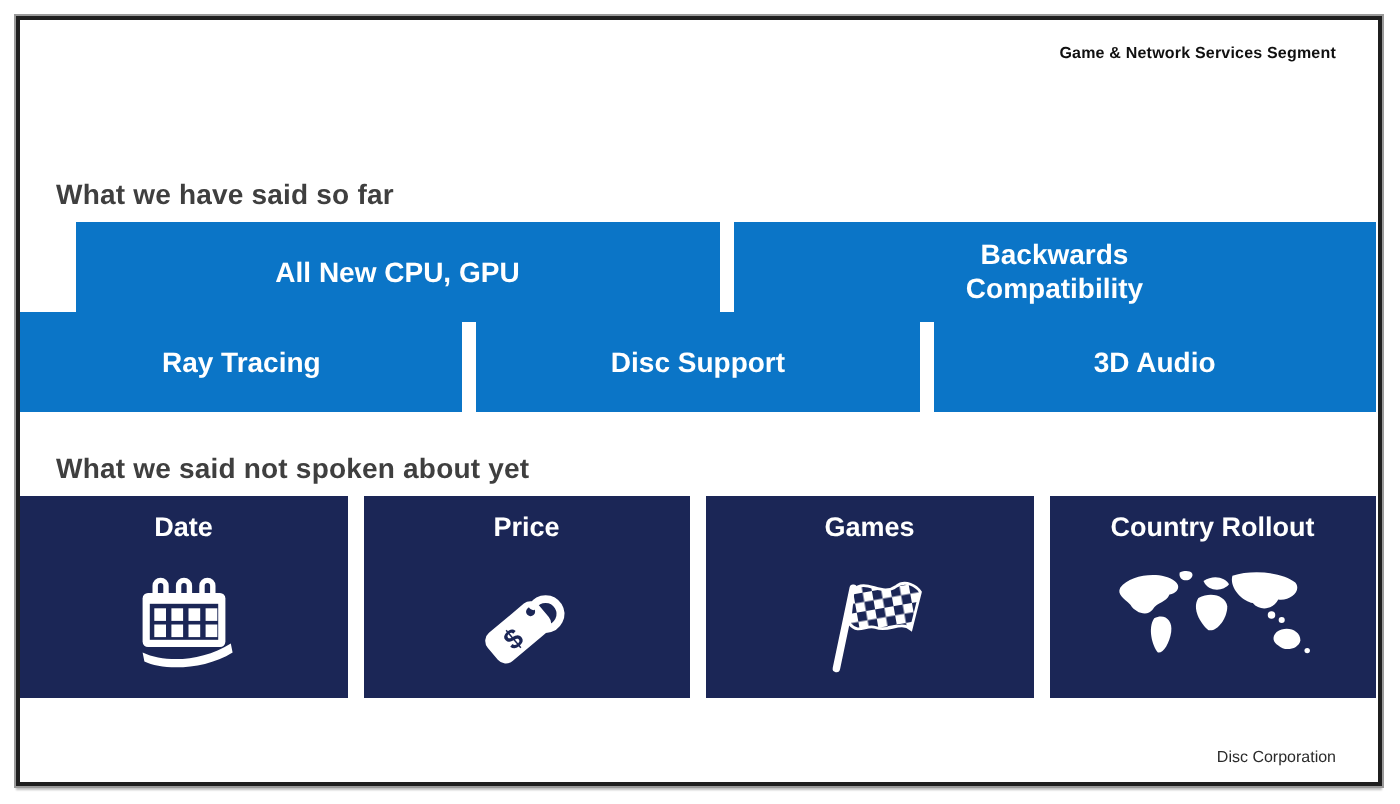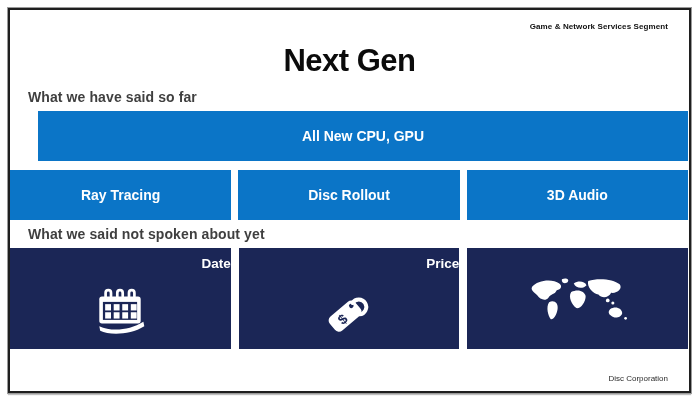--- a/index.html
+++ b/index.html
@@ -30,30 +30,30 @@
     font-size:31px;font-weight:bold;color:#0B0B0B;letter-spacing:-0.5px;
   }
   .section-heading{
     position:absolute;left:18px;font-size:14px;font-weight:bold;
     color:var(--heading-gray);letter-spacing:0.1px;text-align:center;
   }
   .heading-said{top:79px;}
   .heading-notspoken{top:216px;}
   .row{position:absolute;left:0;right:1px;display:flex;}
   .row-said-1{top:101px;height:50px;gap:7px;padding-left:28px;}
-  .row-said-2{top:160px;height:50px;gap:7px;}
+  .row-said-2{top:146px;height:50px;gap:7px;}
   .row-notspoken{top:238px;height:101px;gap:8px;}
   .blue-box{
     flex:1;background:var(--box-blue);color:var(--text-white);
     display:flex;align-items:center;justify-content:center;text-align:center;
     font-size:14px;font-weight:bold;line-height:1.2;padding:0 14px;
   }
   .navy-box{
     flex:1;background:var(--box-navy);color:var(--text-white);
-    display:flex;flex-direction:column;align-items:flex-end;
+    display:flex;flex-direction:column;align-items:center;
     padding-top:8px;
   }
   .navy-box .tile-label{
     font-size:13.5px;font-weight:bold;white-space:nowrap;
   }
   .navy-box .tile-icon{
     flex:1;display:flex;align-items:center;justify-content:center;width:100%;
   }
   .sony-label{
     position:absolute;bottom:8px;right:21px;
@@ -62,36 +62,38 @@
   svg{display:block;}
   svg text{font-family:"Liberation Sans", sans-serif;}
 </style>
 </head>
 <body>
 
 <div class="slide">
 
   <div class="segment-label">Game &amp; Network Services Segment</div>
 
-  <h1 class="title">Next Gen</h1>
 
   <div class="section-heading heading-said">What we have said so far</div>
 
   <div class="row row-said-1">
     <div class="blue-box">
       <span>All New CPU, GPU</span>
+    </div>
+    <div class="blue-box">
+      <span style="max-width:120px;">Backwards Compatibility</span>
     </div>
   </div>
 
   <div class="row row-said-2">
     <div class="blue-box">
       <span>Ray Tracing</span>
     </div>
     <div class="blue-box">
-      <span>Disc Rollout</span>
+      <span>Disc Support</span>
     </div>
     <div class="blue-box">
       <span>3D Audio</span>
     </div>
   </div>
 
   <div class="section-heading heading-notspoken">What we said not spoken about yet</div>
 
   <div class="row row-notspoken">
 
@@ -124,23 +126,40 @@
           <g transform="rotate(-40 28 38)">
             <rect x="8" y="28" width="38" height="21" rx="6" fill="#fff"></rect>
             <circle cx="40" cy="34" r="2.6" style="fill:var(--box-navy)"></circle>
             <text x="18" y="45" font-size="16" font-weight="bold" style="fill:var(--box-navy)">$</text>
           </g>
           <path d="M36 24 a8.5 8.5 0 1 1 8 13" fill="none" stroke="#fff" stroke-width="4.5" stroke-linecap="round"></path>
         </svg>
       </span>
     </div>
 
+    <div class="navy-box">
+      <span class="tile-label">Games</span>
+      <span class="tile-icon">
+        <svg width="60" height="56" viewBox="0 0 64 60" aria-hidden="true">
+          <defs>
+            <pattern id="checker" width="10" height="10" patternUnits="userSpaceOnUse" patternTransform="rotate(-10)">
+              <rect width="10" height="10" fill="#fff"></rect>
+              <rect width="5" height="5" style="fill:var(--box-navy)"></rect>
+              <rect x="5" y="5" width="5" height="5" style="fill:var(--box-navy)"></rect>
+            </pattern>
+          </defs>
+          <path d="M14 56 L23 13" stroke="#fff" stroke-width="4" stroke-linecap="round"></path>
+          <path d="M23 14 C 30 7 38 18 46 12 C 51 8 57 12 59 15 L54 35 C 48 30 42 37 35 34 C 30 32 26 38 21 32 Z" fill="url(#checker)" stroke="#fff" stroke-width="1.5"></path>
+        </svg>
+      </span>
+    </div>
 
 
     <div class="navy-box">
+      <span class="tile-label">Country Rollout</span>
       <span class="tile-icon">
         <svg width="102" height="54" viewBox="0 0 120 62" aria-hidden="true" fill="#fff">
           <path d="M6 12 C 12 4 30 2 38 8 C 42 11 40 15 35 16 C 33 21 28 20 25 25 C 22 29 15 27 12 22 C 8 18 4 16 6 12 Z"></path>
           <path d="M41 3 C 46 1 50 3 48 6 C 46 9 40 8 41 3 Z"></path>
           <path d="M26 30 C 32 27 37 31 36 38 C 35 45 31 51 28 50 C 25 46 22 36 26 30 Z"></path>
           <path d="M55 8 C 61 4 68 6 70 10 C 67 14 58 15 55 8 Z"></path>
           <path d="M52 18 C 60 14 68 17 69 23 C 69 30 63 38 58 37 C 53 33 48 24 52 18 Z"></path>
           <path d="M72 5 C 84 1 102 3 109 9 C 113 14 106 20 99 19 C 96 25 88 26 84 21 C 78 20 70 12 72 5 Z"></path>
           <circle cx="95" cy="28" r="2.2"></circle>
           <circle cx="101" cy="31" r="1.8"></circle>

